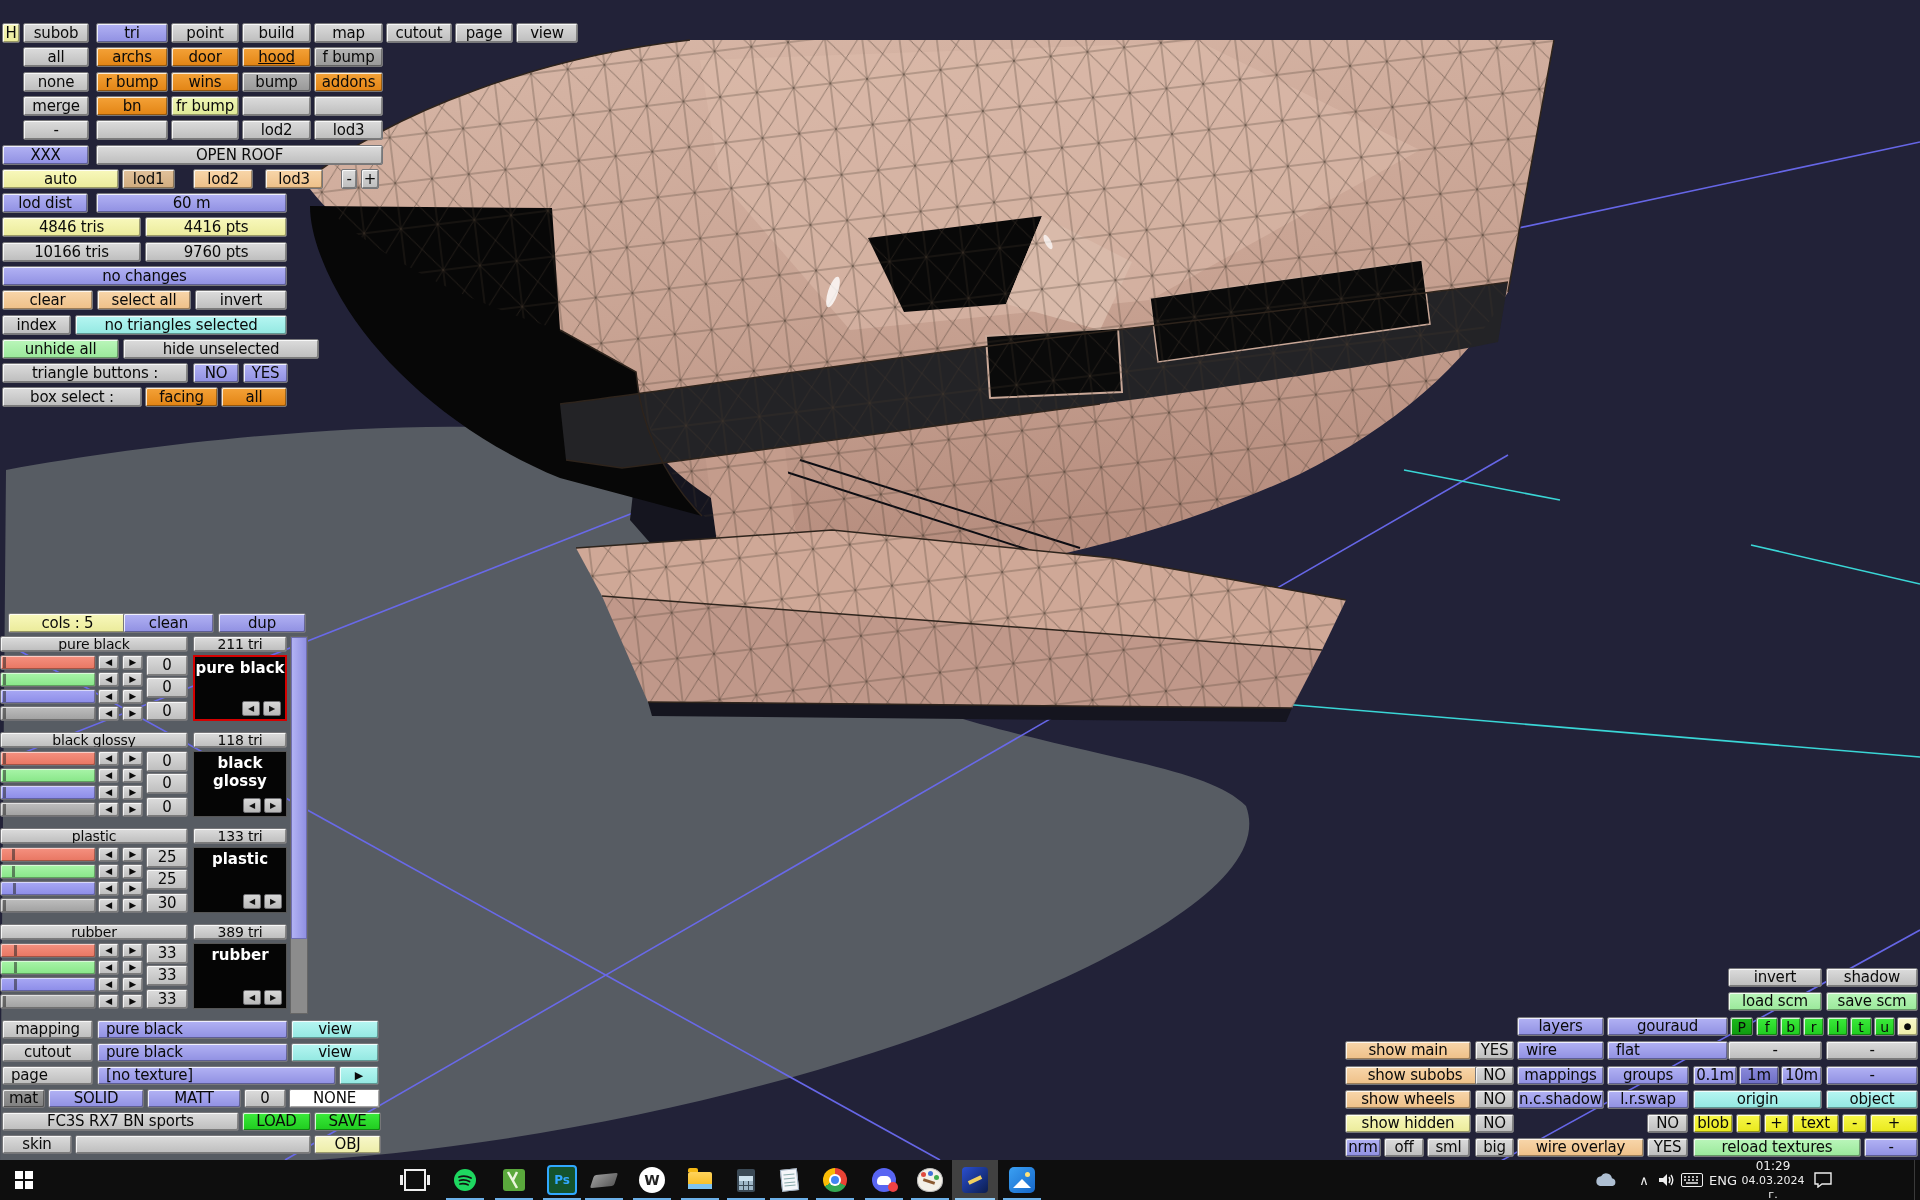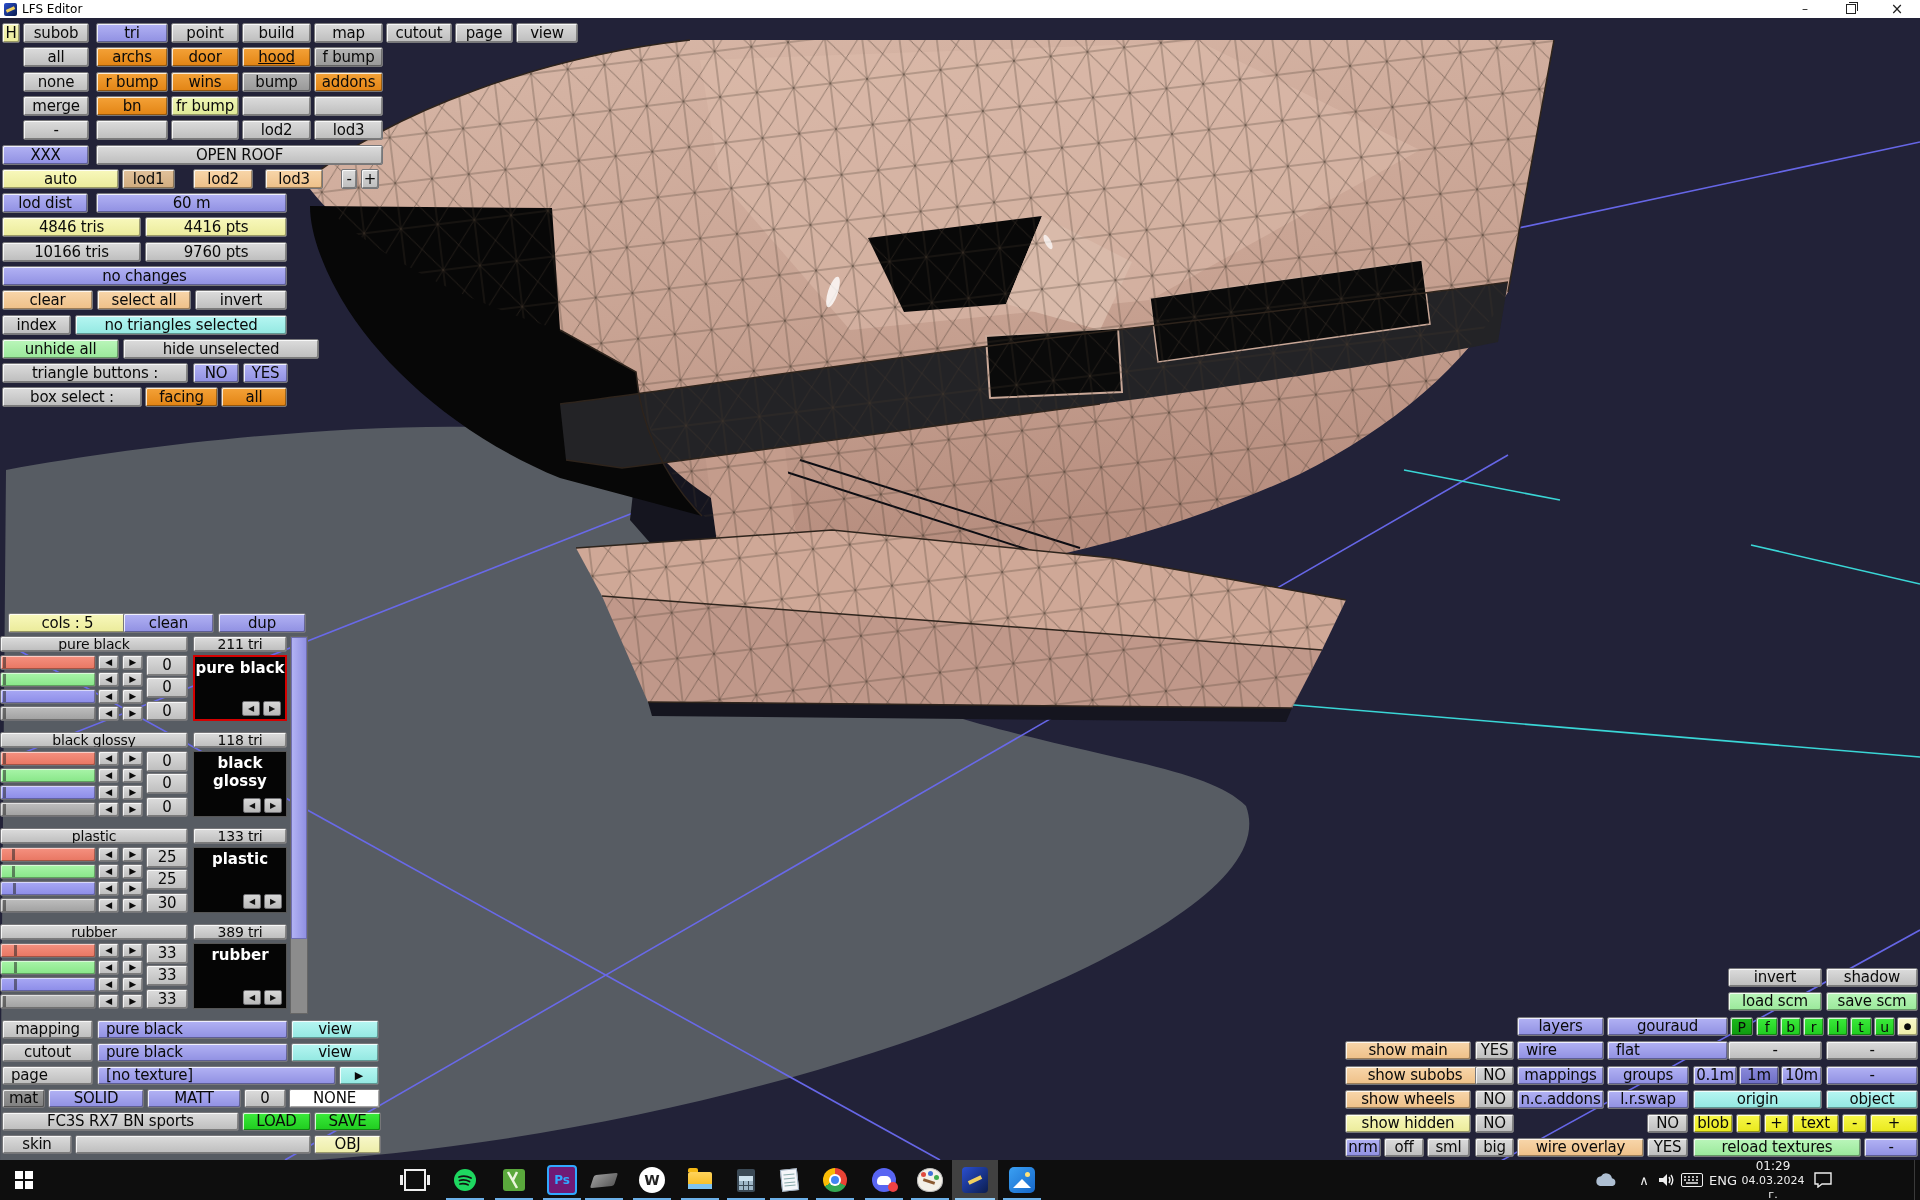--- a/index.html
+++ b/index.html
@@ -160,35 +160,20 @@
         <path d="M602,596 L1322,650"></path>
         <path d="M648,702 L1292,708"></path>
         <path d="M1554,40 L1508,292"></path>
       </g>
 
       <ellipse cx="833" cy="292" rx="5" ry="16" fill="#ffffff" opacity="0.8" transform="rotate(18 833 292)"></ellipse>
       <ellipse cx="1048" cy="242" rx="3" ry="8" fill="#ffffff" opacity="0.7" transform="rotate(-28 1048 242)"></ellipse>
     </g>
   </svg>
 
-  <div id="titlebar">
-    <div class="appicon"></div>
-    <span>LFS Editor</span>
-    <div class="wincontrols">
-      <div class="winbtn">
-          <span>–</span>
-        </div>
-      <div class="winbtn">
-          <span class="restore-glyph"></span>
-        </div>
-      <div class="winbtn" style="font-size:15px;">
-          <span>×</span>
-        </div>
-    </div>
-  </div>
 
   <div class="b yellow" style="left:2px;top:23px;width:18px;height:20px;">H</div>
   <div class="b" style="left:23px;top:23px;width:66px;height:20px;">subob</div>
   <div class="b purple" style="left:96px;top:23px;width:72px;height:20px;">tri</div>
   <div class="b" style="left:171px;top:23px;width:68px;height:20px;">point</div>
   <div class="b" style="left:242px;top:23px;width:69px;height:20px;">build</div>
   <div class="b" style="left:314px;top:23px;width:69px;height:20px;">map</div>
   <div class="b" style="left:386px;top:23px;width:66px;height:20px;">cutout</div>
   <div class="b" style="left:455px;top:23px;width:58px;height:20px;">page</div>
   <div class="b" style="left:516px;top:23px;width:62px;height:20px;">view</div>
@@ -438,21 +423,21 @@
   <div class="b peach" style="left:1345px;top:1066px;width:140px;height:19px;">show subobs</div>
   <div class="b" style="left:1475px;top:1066px;width:39px;height:19px;">NO</div>
   <div class="b purple" style="left:1517px;top:1066px;width:87px;height:19px;">mappings</div>
   <div class="b purple" style="left:1607px;top:1066px;width:82px;height:19px;">groups</div>
   <div class="b purple" style="left:1693px;top:1066px;width:44px;height:19px;">0.1m</div>
   <div class="b dpurple" style="left:1739px;top:1066px;width:40px;height:19px;">1m</div>
   <div class="b purple" style="left:1781px;top:1066px;width:41px;height:19px;">10m</div>
   <div class="b purple" style="left:1826px;top:1066px;width:92px;height:19px;">-</div>
   <div class="b peach" style="left:1345px;top:1090px;width:126px;height:19px;">show wheels</div>
   <div class="b" style="left:1475px;top:1090px;width:39px;height:19px;">NO</div>
-  <div class="b purple" style="left:1517px;top:1090px;width:87px;height:19px;">n.c.addons</div>
+  <div class="b purple" style="left:1517px;top:1090px;width:87px;height:19px;">n.c.shadow</div>
   <div class="b purple" style="left:1607px;top:1090px;width:82px;height:19px;">l.r.swap</div>
   <div class="b cyan" style="left:1693px;top:1090px;width:129px;height:19px;">origin</div>
   <div class="b cyan" style="left:1826px;top:1090px;width:92px;height:19px;">object</div>
   <div class="b yellow" style="left:1345px;top:1114px;width:126px;height:19px;">show hidden</div>
   <div class="b" style="left:1475px;top:1114px;width:39px;height:19px;">NO</div>
   <div class="b yellow" style="left:1517px;top:1114px;width:127px;height:19px;margin-top:48px;">test l.r.swap</div>
   <div class="b" style="left:1647px;top:1114px;width:41px;height:19px;">NO</div>
   <div class="b byellow" style="left:1693px;top:1114px;width:40px;height:19px;">blob</div>
   <div class="b byellow" style="left:1736px;top:1114px;width:25px;height:19px;">-</div>
   <div class="b byellow" style="left:1764px;top:1114px;width:25px;height:19px;">+</div>
@@ -491,21 +476,21 @@
       <div class="tb-underline"></div>
     </div>
     <div class="tb-icon" style="left:492px;">
       <svg class="ico" viewBox="0 0 26 26">
           <rect x="2" y="2" width="22" height="22" rx="3" fill="#5aa83c"></rect>
           <path d="M7,5 L16,21 M16,5 L12,13" stroke="#eaf5dd" stroke-width="2.5" fill="none"></path>
         </svg>
       <div class="tb-underline"></div>
     </div>
     <div class="tb-icon" style="left:540px;">
-      <div class="ico" style="background:#701a75;border:2px solid #31a8ff;border-radius:4px;color:#31a8ff;font-size:12px;font-weight:bold;">Ps</div>
+      <div class="ico" style="background:#14532d;border:2px solid #31a8ff;border-radius:4px;color:#31a8ff;font-size:12px;font-weight:bold;">Ps</div>
       <div class="tb-underline"></div>
     </div>
     <div class="tb-icon" style="left:582px;">
       <div style="width:24px;height:13px;background:linear-gradient(135deg,#9a9a9a,#5a5a5a);transform:skew(-18deg,-6deg);border-radius:2px;"></div>
       <div class="tb-underline"></div>
     </div>
     <div class="tb-icon" style="left:630px;">
       <div class="ico" style="background:#fff;border-radius:50%;color:#222;font-size:14px;font-weight:bold;">W</div>
       <div class="tb-underline"></div>
     </div>

